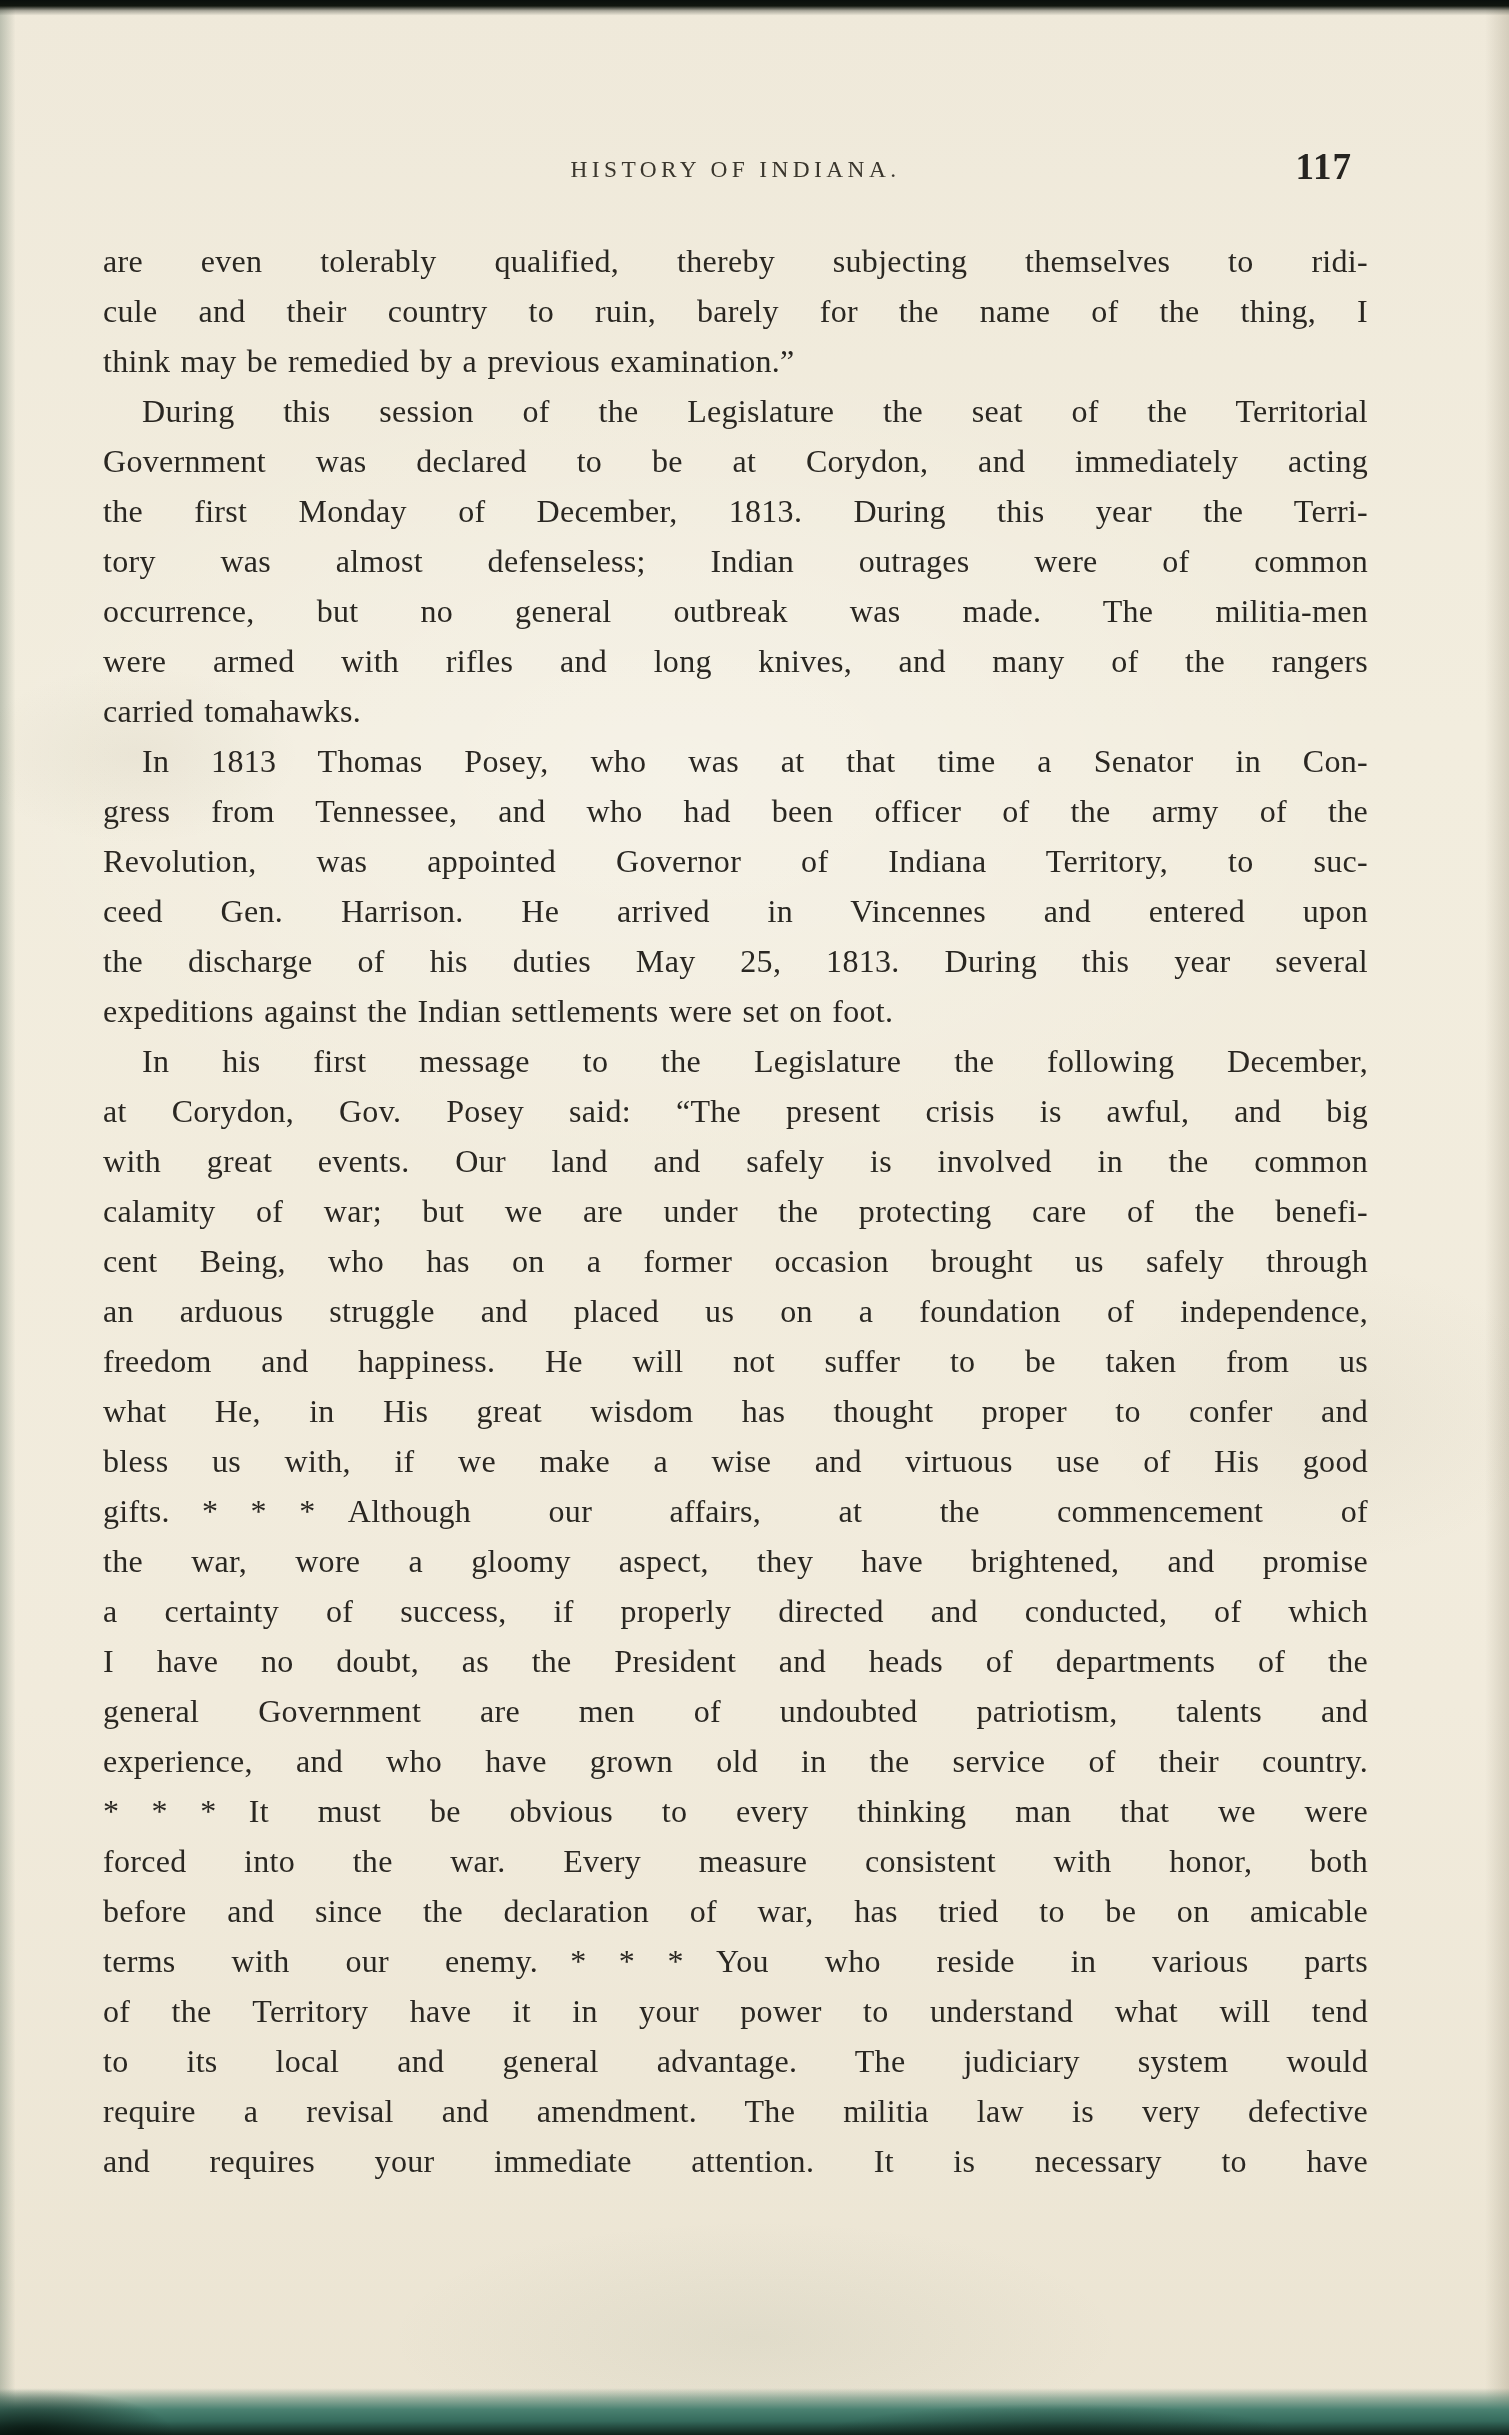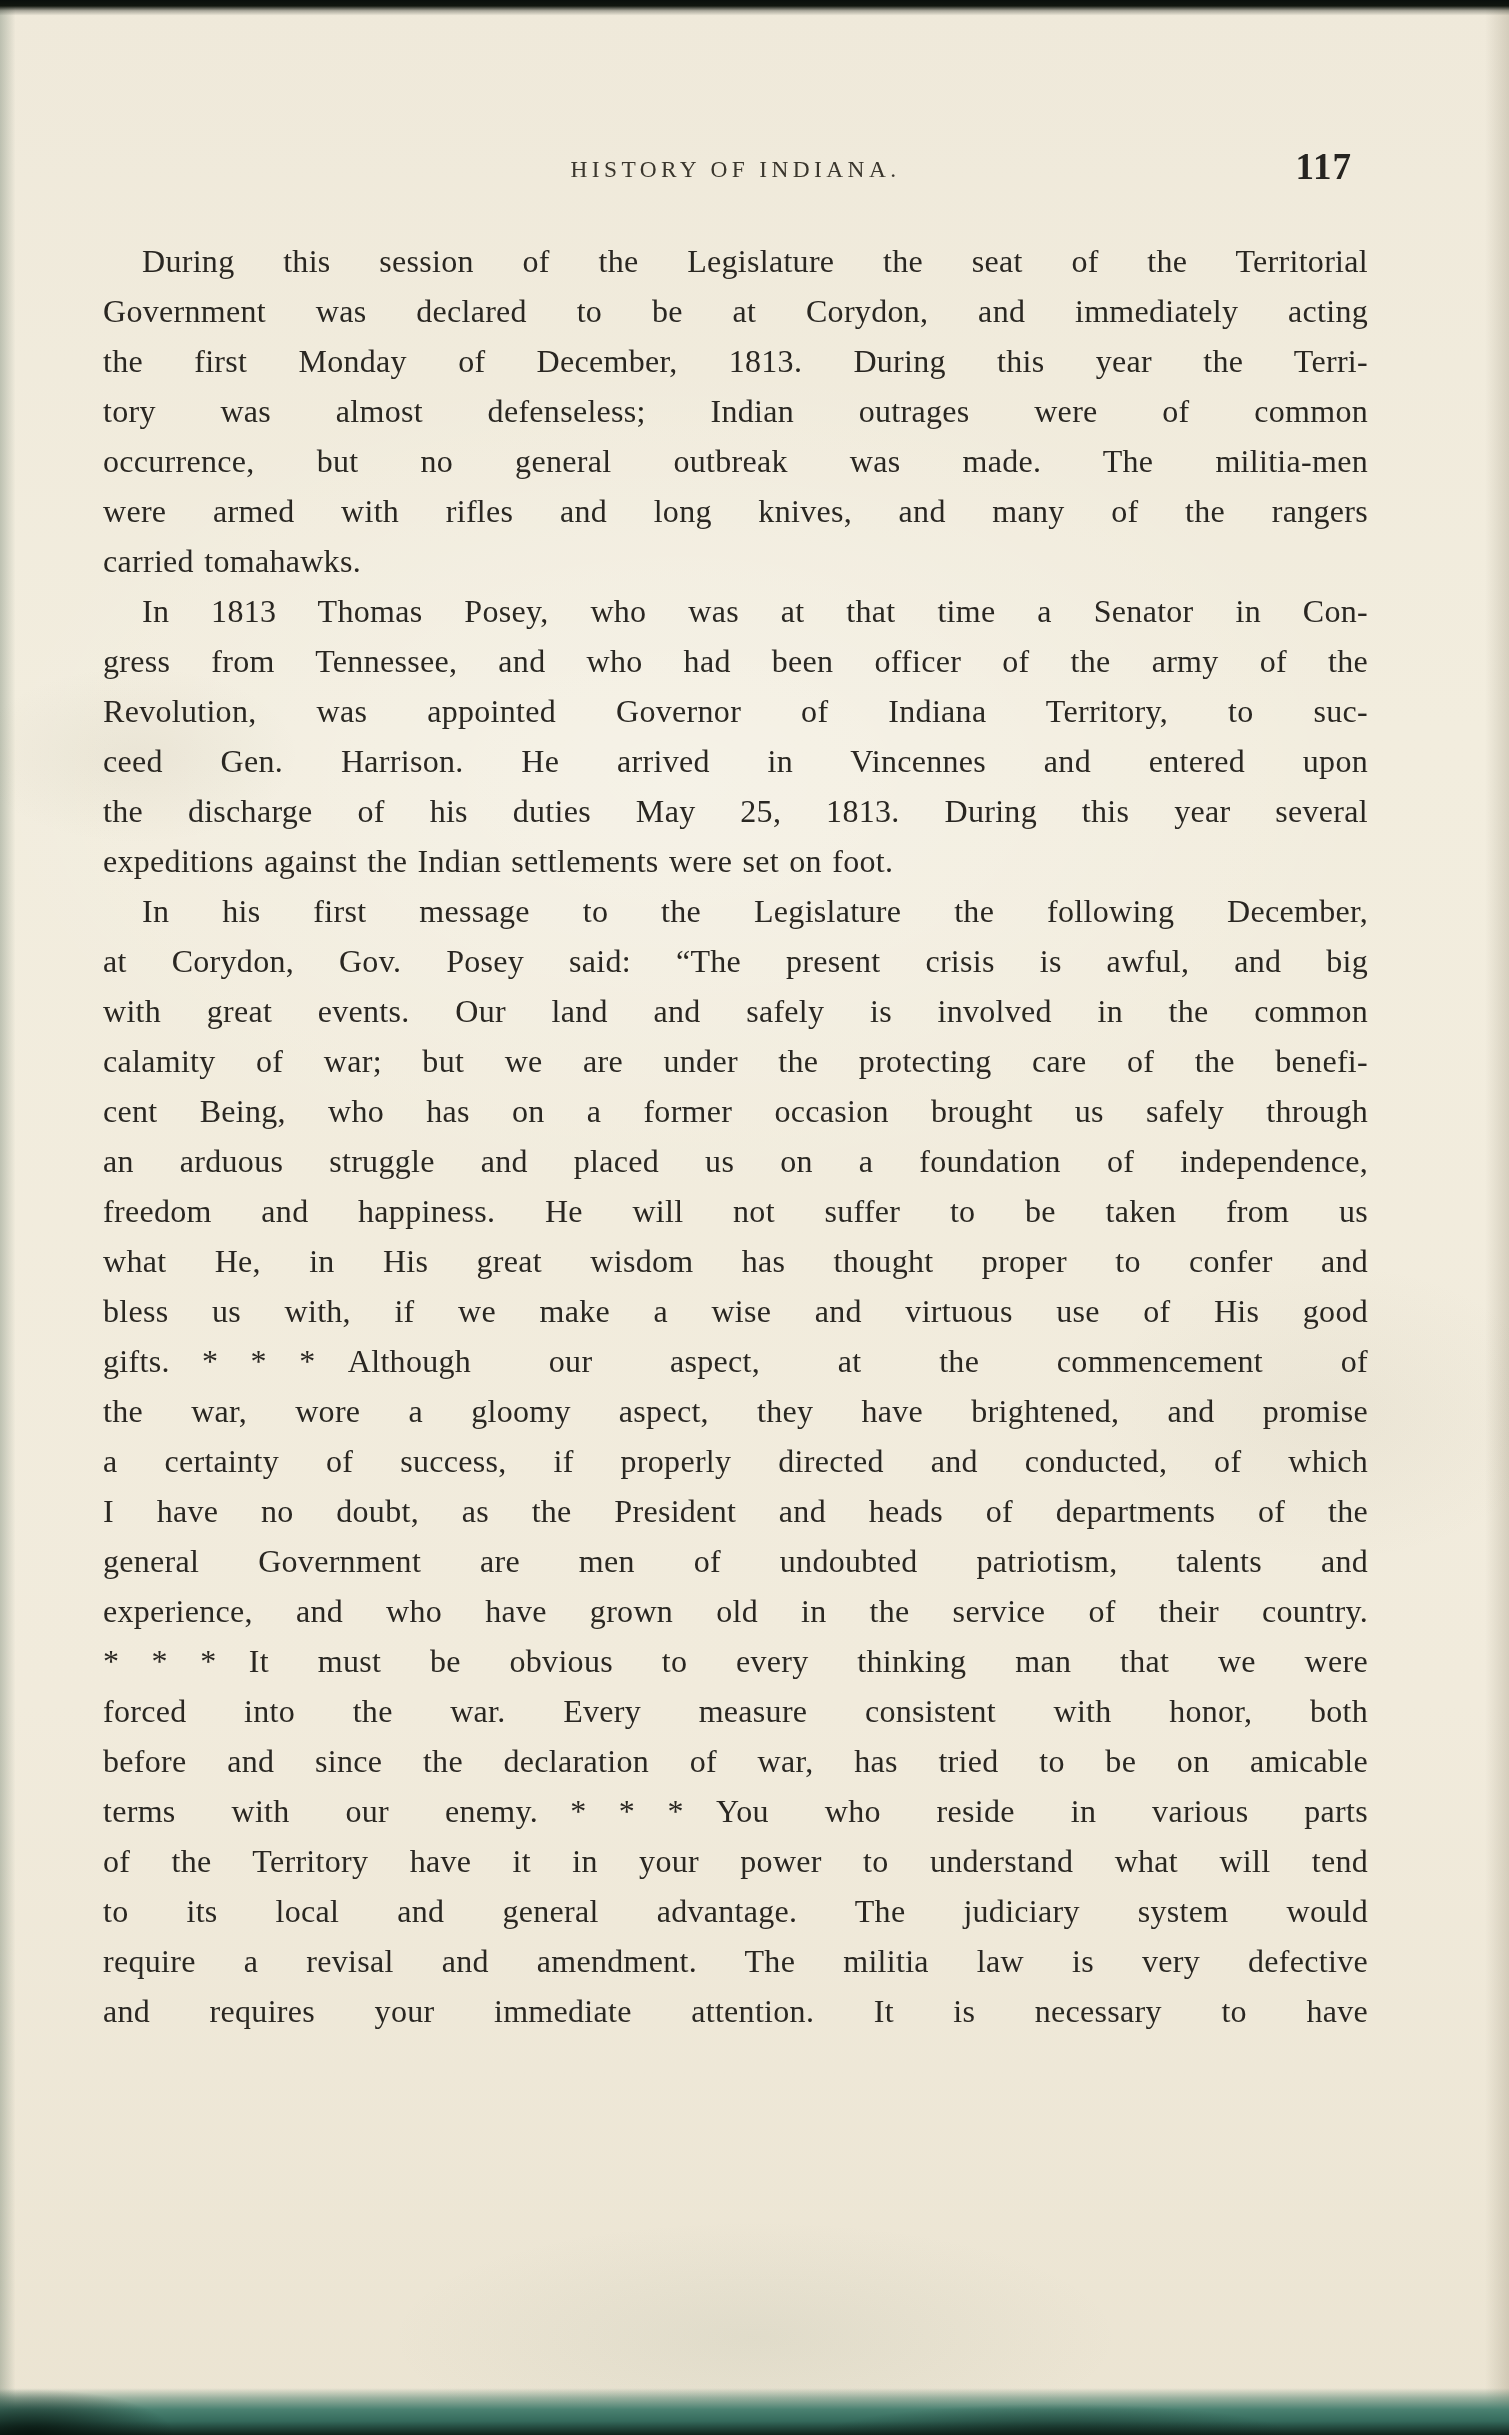--- a/index.html
+++ b/index.html
@@ -81,20 +81,25 @@
 <div class="scan">
   <div class="edge-top"></div>
 
   <div class="page-content">
     <div class="page-header">
       <div class="running-title">HISTORY OF INDIANA.</div>
       <div class="page-number">117</div>
     </div>
 
     <div class="body-text">
+        <div class="para">
+          <div class="tline">are even tolerably qualified, thereby subjecting themselves to ridi-</div>
+          <div class="tline">cule and their country to ruin, barely for the name of the thing, I</div>
+          <div class="tline tline-end">think may be remedied by a previous examination.”</div>
+        </div>
         <div class="para indent">
           <div class="tline">During this session of the Legislature the seat of the Territorial</div>
           <div class="tline">Government was declared to be at Corydon, and immediately acting</div>
           <div class="tline">the first Monday of December, 1813.  During this year the Terri-</div>
           <div class="tline">tory was almost defenseless; Indian outrages were of common</div>
           <div class="tline">occurrence, but no general outbreak was made.  The militia-men</div>
           <div class="tline">were armed with rifles and long knives, and many of the rangers</div>
           <div class="tline tline-end">carried tomahawks.</div>
         </div>
         <div class="para indent">
@@ -108,21 +113,21 @@
         <div class="para indent">
           <div class="tline">In his first message to the Legislature the following December,</div>
           <div class="tline">at Corydon, Gov. Posey said: “The present crisis is awful, and big</div>
           <div class="tline">with great events.  Our land and safely is involved in the common</div>
           <div class="tline">calamity of war; but we are under the protecting care of the benefi-</div>
           <div class="tline">cent Being, who has on a former occasion brought us safely through</div>
           <div class="tline">an arduous struggle and placed us on a foundation of independence,</div>
           <div class="tline">freedom and happiness.  He will not suffer to be taken from us</div>
           <div class="tline">what He, in His great wisdom has thought proper to confer and</div>
           <div class="tline">bless us with, if we make a wise and virtuous use of His good</div>
-          <div class="tline">gifts. * * * Although our aspect, at the commencement of</div>
+          <div class="tline">gifts. * * * Although our affairs, at the commencement of</div>
           <div class="tline">the war, wore a gloomy aspect, they have brightened, and promise</div>
           <div class="tline">a certainty of success, if properly directed and conducted, of which</div>
           <div class="tline">I have no doubt, as the President and heads of departments of the</div>
           <div class="tline">general Government are men of undoubted patriotism, talents and</div>
           <div class="tline">experience, and who have grown old in the service of their country.</div>
           <div class="tline">* * * It must be obvious to every thinking man that we were</div>
           <div class="tline">forced into the war.  Every measure consistent with honor, both</div>
           <div class="tline">before and since the declaration of war, has tried to be on amicable</div>
           <div class="tline">terms with our enemy. * * * You who reside in various parts</div>
           <div class="tline">of the Territory have it in your power to understand what will tend</div>

